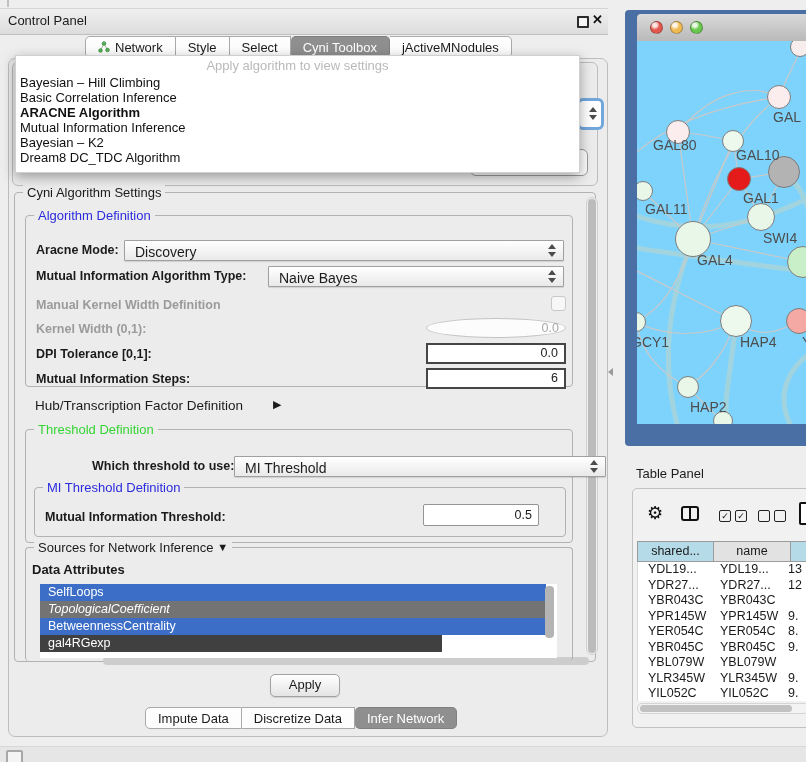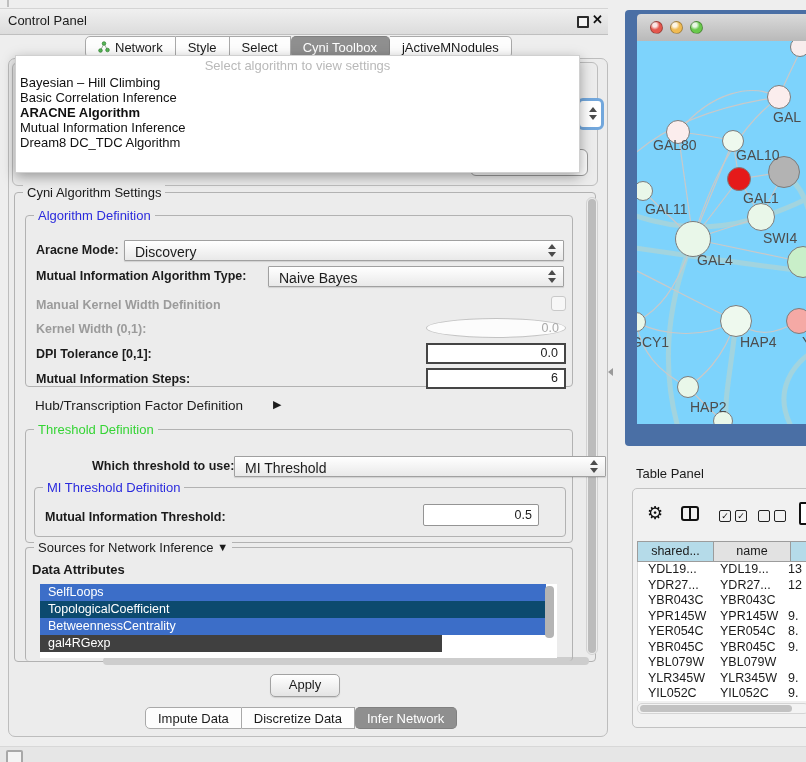--- a/index.html
+++ b/index.html
@@ -150,26 +150,27 @@
       </div>
     </div>
 
   <div class="frag-group"></div>
   <div class="frag-field"></div>
   <div class="frag-blue">
       <span class="spin"></span>
     </div>
 
   <div class="algo-popup">
-    <div class="dd-placeholder">Select algorithm to view settings</div>
+    <div class="dd-placeholder">Apply algorithm to view settings</div>
     <div id="ddItems">
         <div class="dd-item">Bayesian – Hill Climbing</div>
         <div class="dd-item">Basic Correlation Inference</div>
         <div class="dd-item bold">ARACNE Algorithm</div>
         <div class="dd-item">Mutual Information Inference</div>
+        <div class="dd-item">Bayesian – K2</div>
         <div class="dd-item">Dream8 DC_TDC Algorithm</div>
       </div>
   </div>
 
   <div class="group" style="left:14px;top:192px;width:582px;height:470px">
     <span class="legend">Cyni Algorithm Settings</span>
     <div class="vscroll">
         <div class="thumb"></div>
       </div>
 
@@ -222,21 +223,21 @@
 
     <div class="group" style="left:10px;top:354px;width:548px;height:114px;border-bottom:none">
       <span class="legend">
         <span>Sources for Network Inference</span>
         <span class="tri">▼</span>
       </span>
       <span class="flabel" style="left:6px;top:14px;font-size:13px">Data Attributes</span>
       <div class="attr-list" style="left:14px;top:36px;width:517px;height:74px" id="attrList">
 
       <div class="attr-item" style="background: rgb(60, 110, 200); width: 506px;">SelfLoops</div>
-          <div class="attr-item" style="background: #0c4a6e; width: 506px;">TopologicalCoefficient</div>
+          <div class="attr-item" style="background: #737373; width: 506px; font-style: italic;">TopologicalCoefficient</div>
           <div class="attr-item" style="background: rgb(60, 110, 200); width: 506px;">BetweennessCentrality</div>
           <div class="attr-item" style="background: #404040; width: 402px;">gal4RGexp</div>
           <div class="attr-scroll" style="left:505px;top:2px;width:9px;height:52px"></div>
         </div>
     </div>
 
     <div class="hthumb" style="left:88px;top:464px;width:486px;height:8px"></div>
   </div>
 
   <div class="apply-btn">Apply</div>

